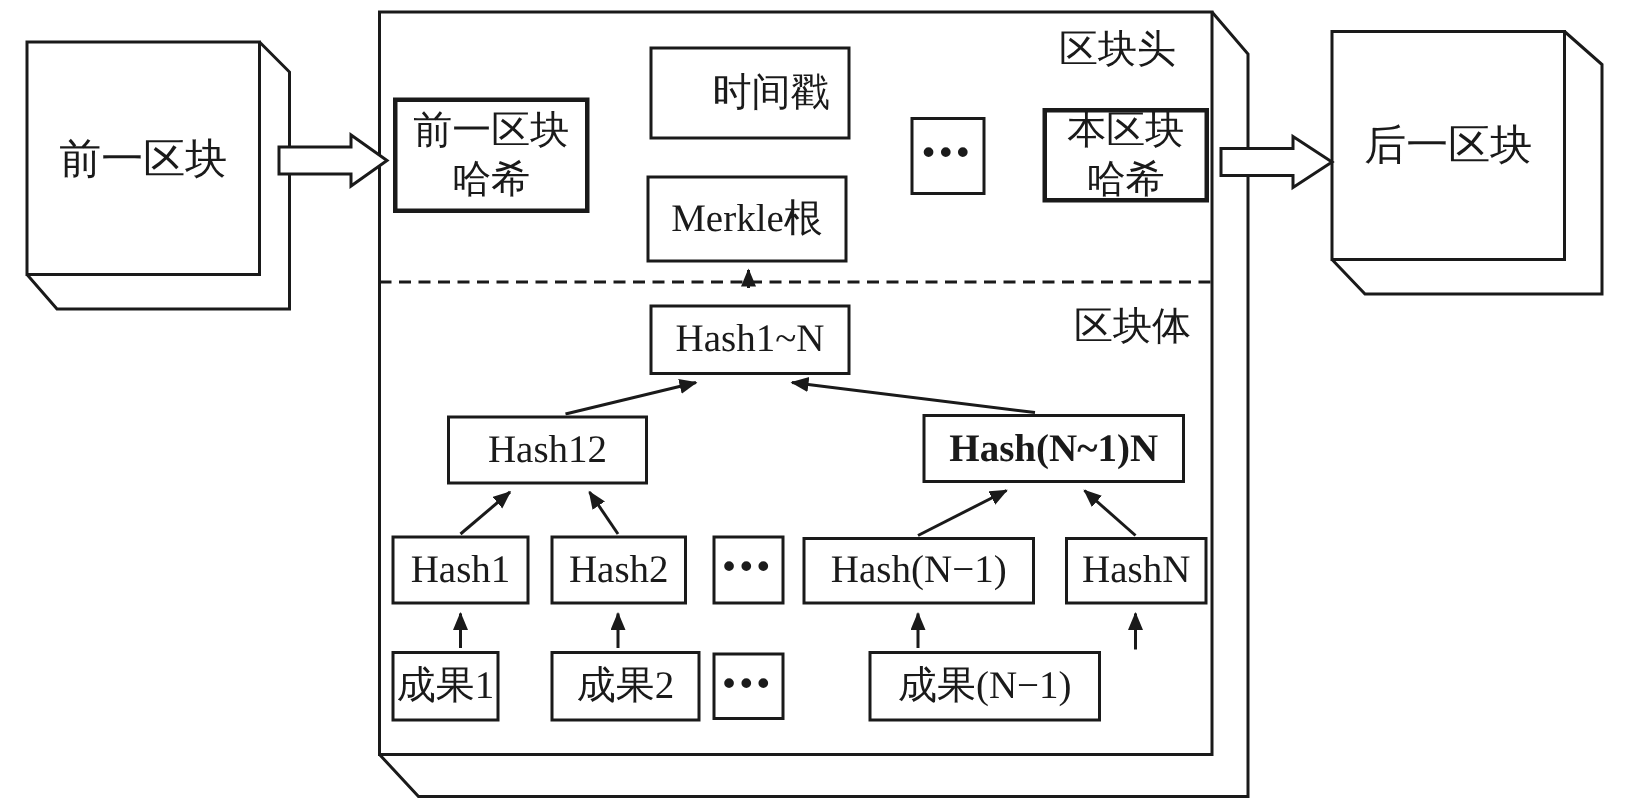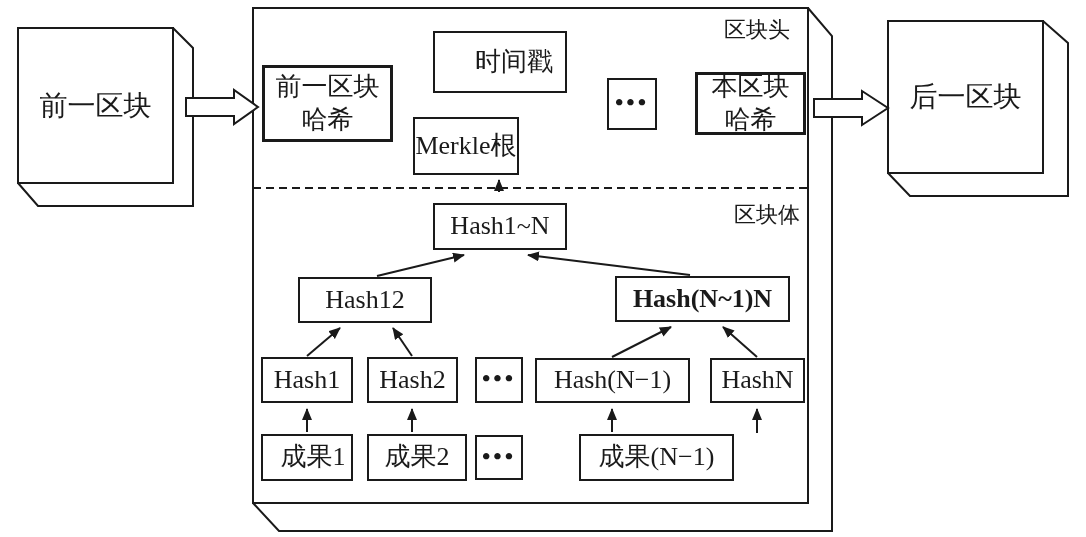--- a/index.html
+++ b/index.html
@@ -24,22 +24,22 @@
     justify-content: center;
     text-align: center;
     font-size: 26px;
     line-height: 1.25;
     box-sizing: border-box;
   }
   .node.thick { border-width: 3px; }
   .freelabel {
     position: absolute;
     z-index: 2;
-    font-size: 22px;
-    text-align: right;
+    font-size: 26px;
+    text-align: center;
     white-space: nowrap;
   }
   .blocklabel {
     position: absolute;
     z-index: 2;
     display: flex;
     align-items: center;
     justify-content: center;
     font-size: 28px;
     text-align: center;
@@ -99,21 +99,21 @@
   <div class="freelabel" style="left:700px; top:15px; width:90px;">区块头</div>
   <div class="freelabel" style="left:710px; top:200px; width:90px;">区块体</div>
 
   <div class="node thick" style="left:262px; top:65px; width:131px; height:77px;">
     <div>前一区块</div>
     <div>哈希</div>
   </div>
 
   <div class="node" style="left:433px; top:31px; width:134px; height:62px;padding-left:28px;">时间戳</div>
 
-  <div class="node" style="left:413px; top:117px; width:106px; height:58px;">Merkle根</div>
+  <div class="node" style="left:431px; top:117px; width:134px; height:58px;">Merkle根</div>
 
   <div class="node" style="left:607px; top:78px; width:50px; height:52px;">
     <span class="dots">•••</span>
   </div>
 
   <div class="node thick" style="left:695px; top:72px; width:111px; height:63px;text-align:center;">
     <div>本区块</div>
     <div>哈希</div>
   </div>
 
@@ -123,20 +123,20 @@
   <div class="node" style="left:615px; top:276px; width:175px; height:46px;font-weight:bold;">Hash(N~1)N</div>
 
   <div class="node" style="left:261px; top:357px; width:92px; height:46px;">Hash1</div>
   <div class="node" style="left:367px; top:357px; width:91px; height:46px;">Hash2</div>
   <div class="node" style="left:475px; top:357px; width:48px; height:46px;">
     <span class="dots">•••</span>
   </div>
   <div class="node" style="left:535px; top:358px; width:155px; height:45px;">Hash(N−1)</div>
   <div class="node" style="left:710px; top:358px; width:95px; height:45px;text-align:center;">HashN</div>
 
-  <div class="node" style="left:261px; top:434px; width:92px; height:47px;padding-left:12px;">成果1</div>
+  <div class="node" style="left:261px; top:434px; width:72px; height:47px;">成果1</div>
   <div class="node" style="left:367px; top:434px; width:100px; height:47px;">成果2</div>
   <div class="node" style="left:475px; top:435px; width:48px; height:45px;">
     <span class="dots">•••</span>
   </div>
   <div class="node" style="left:535px; top:434px; width:155px; height:47px;margin-left:44px;">成果(N−1)</div>
 
 </div>
 
 </body></html>

